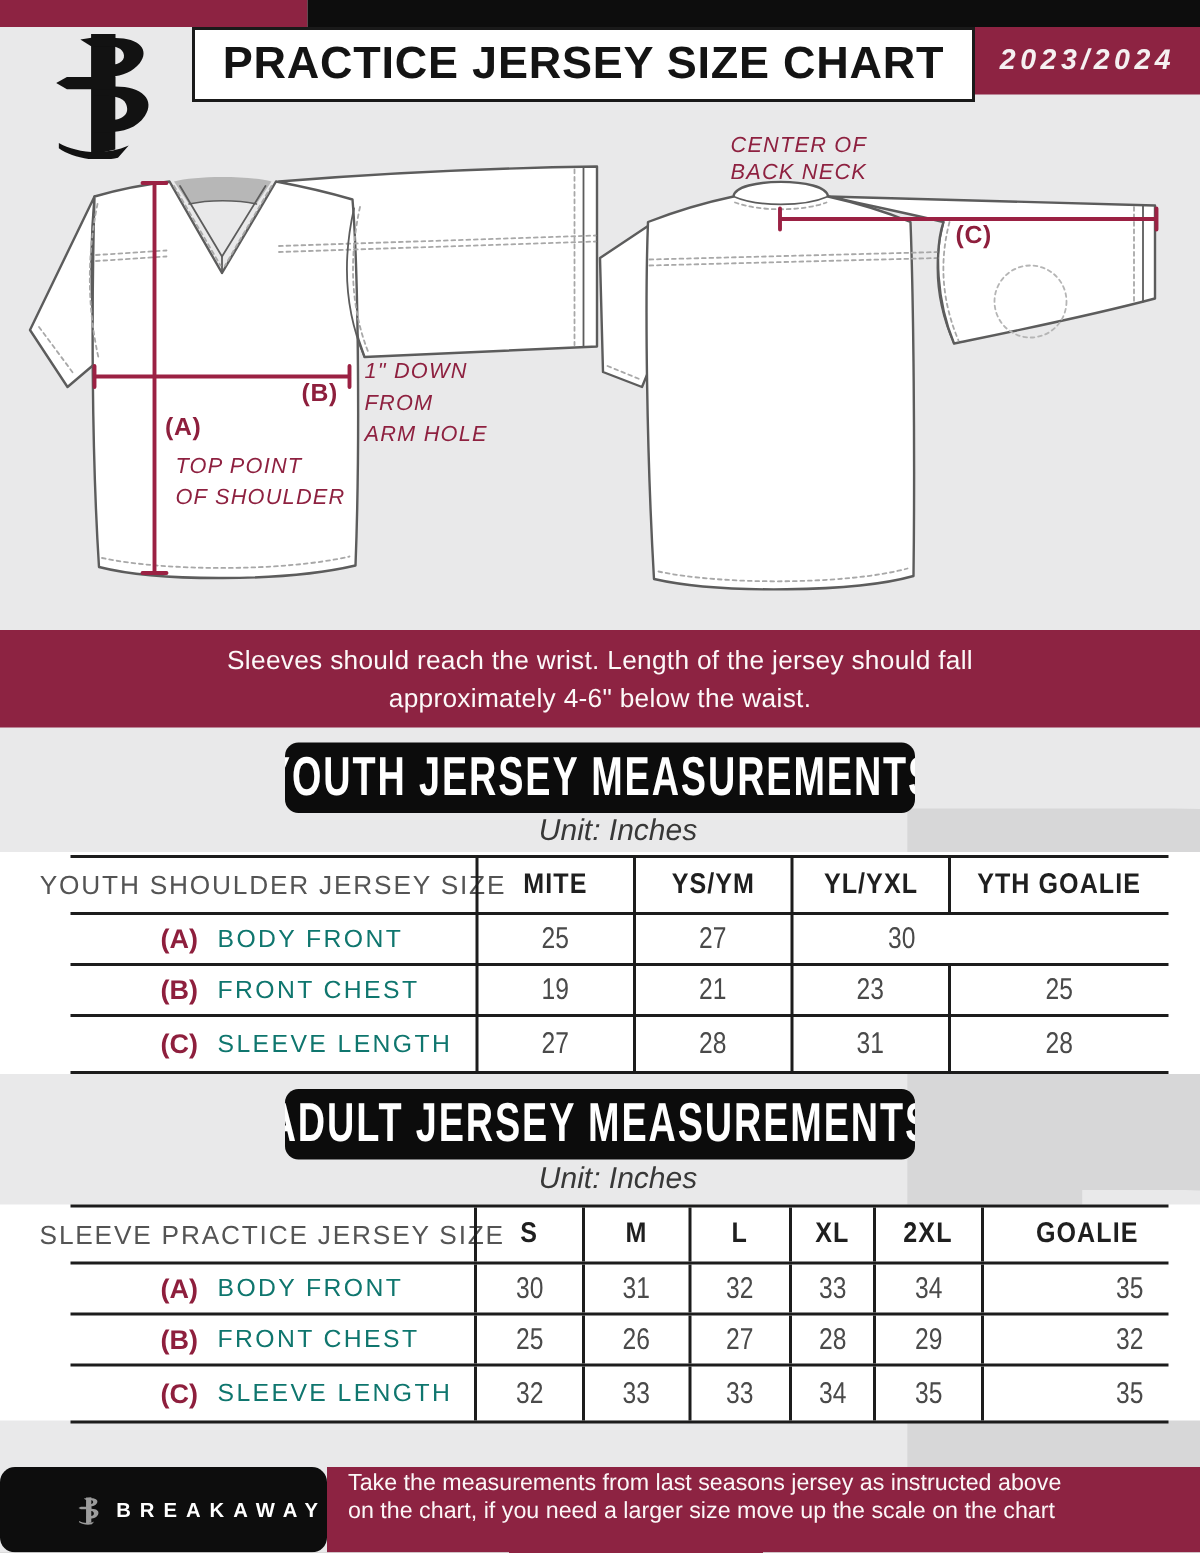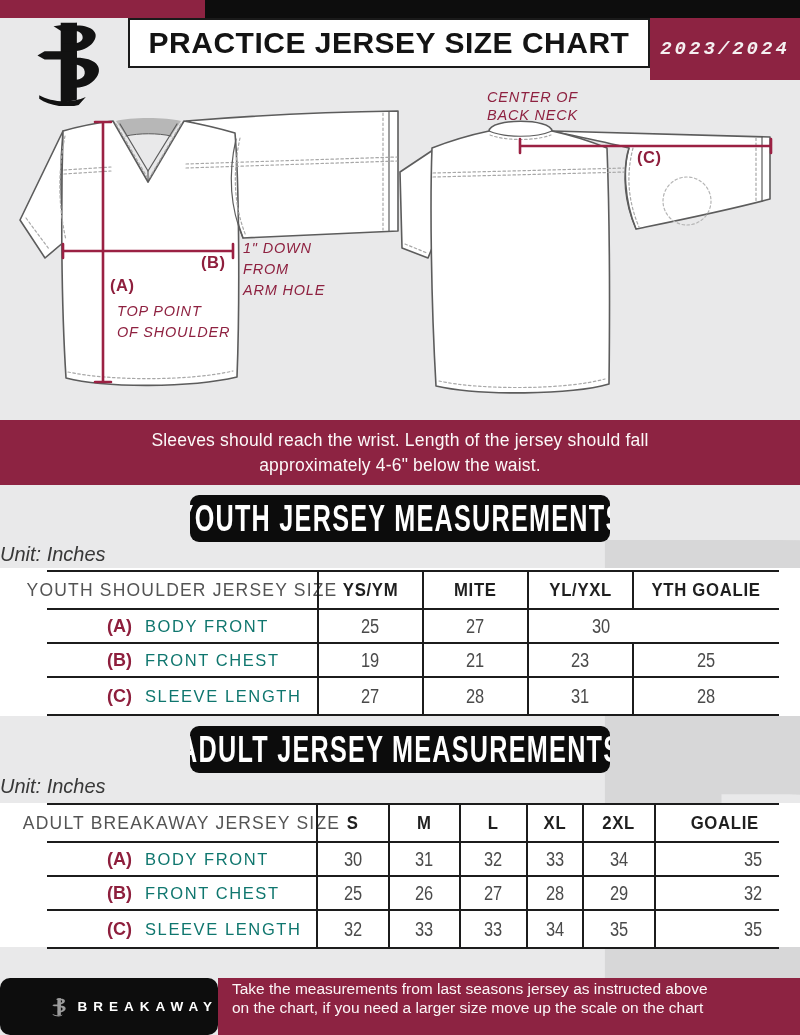--- a/index.html
+++ b/index.html
@@ -26,22 +26,22 @@
   .top-strip .black-part  { position:absolute; left:205px; top:0; width:595px; height:18px; background:#0d0d0d; }
   .title-bar {
     position:absolute; left:128px; top:18px; width:522px; height:50px; z-index:4;
     background:#ffffff; border:2px solid #1a1a1a;
     display:flex; align-items:center; justify-content:center;
   }
   .title-bar span {
     font-size:30px; font-weight:900; color:#141414; letter-spacing:0.5px; white-space:nowrap;
   }
   .season-box {
-    position:absolute; left:650px; top:18px; width:150px; height:62px; z-index:4;
-    background:#8d2342; display:flex; align-items:center; justify-content:center;font-family:Liberation Mono, monospace;
+    position:absolute; left:650px; top:18px; width:150px; height:45px; z-index:4;
+    background:#8d2342; display:flex; align-items:center; justify-content:center;
   }
   .season-box span {
     color:#f5f0f1; font-size:19px; font-weight:bold; font-style:italic; letter-spacing:3px; white-space:nowrap;
   }
   .logo-header { position:absolute; left:24px; top:20px; width:86px; height:86px; z-index:4; }
   
   #diagram-svg { position:absolute; left:0; top:68px; z-index:2; }
   .diag-label {
     position:absolute; z-index:3; color:#8e2140; font-style:italic;
     font-size:14.5px; font-weight:500; letter-spacing:0.8px; line-height:21px; white-space:nowrap;
@@ -63,22 +63,22 @@
     background:#0c0c0c; border-radius:9px;
     display:flex; align-items:center; justify-content:center; overflow:hidden;
   }
   .banner span {
     display:inline-block; color:#ffffff; font-size:30px; font-weight:800;
     letter-spacing:1.5px; white-space:nowrap; transform:scale(0.84,1.22);
   }
   #banner-youth { top:495px; }
   #banner-adult { top:726px; }
   .unit {
-    position:absolute; left:0; width:800px; z-index:2; 
-    font-style:italic; font-size:20px; font-weight:500; color:#383838;
+    position:absolute; left:0; width:800px; z-index:2; text-align:center;
+    font-style:italic; font-size:20px; font-weight:500; color:#383838;padding-left:24px;
   }
   #unit-youth { top:543px; }
   #unit-adult { top:775px; }
   
   .size-table { position:absolute; left:47px; width:732px; z-index:2;
     border-top:2px solid #1c1c1c; border-bottom:2px solid #1c1c1c; }
   #table-youth { top:570px; }
   #table-adult { top:803px; }
   .tr { display:flex; height:34px; border-bottom:2px solid #1c1c1c; }
   .tr.thead { height:38px; }
@@ -213,25 +213,25 @@
   <div class="banner" id="banner-youth">
     <span>YOUTH JERSEY MEASUREMENTS</span>
   </div>
   <div class="unit" id="unit-youth">Unit: Inches</div>
 
   <div class="size-table" id="table-youth">
     <div class="tr thead">
       <div class="td label-cell y0">
           <span class="col-head">YOUTH SHOULDER JERSEY SIZE</span>
         </div>
+      <div class="td y1">
+          <span class="size-head">MITE</span>
+        </div>
       <div class="td y2">
           <span class="size-head">YS/YM</span>
-        </div>
-      <div class="td y1">
-          <span class="size-head">MITE</span>
         </div>
       <div class="td y3">
           <span class="size-head">YL/YXL</span>
         </div>
       <div class="td y4">
           <span class="size-head">YTH GOALIE</span>
         </div>
     </div>
     <div class="tr">
       <div class="td label-cell y0">
@@ -287,21 +287,21 @@
   </div>
 
   <div class="banner" id="banner-adult">
     <span>ADULT JERSEY MEASUREMENTS</span>
   </div>
   <div class="unit" id="unit-adult">Unit: Inches</div>
 
   <div class="size-table" id="table-adult">
     <div class="tr thead">
       <div class="td label-cell a0">
-          <span class="col-head">ADULT BREAKAWAY JERSEY SIZE</span>
+          <span class="col-head">SLEEVE PRACTICE JERSEY SIZE</span>
         </div>
       <div class="td a1">
           <span class="size-head">S</span>
         </div>
       <div class="td a2">
           <span class="size-head">M</span>
         </div>
       <div class="td a3">
           <span class="size-head">L</span>
         </div>

